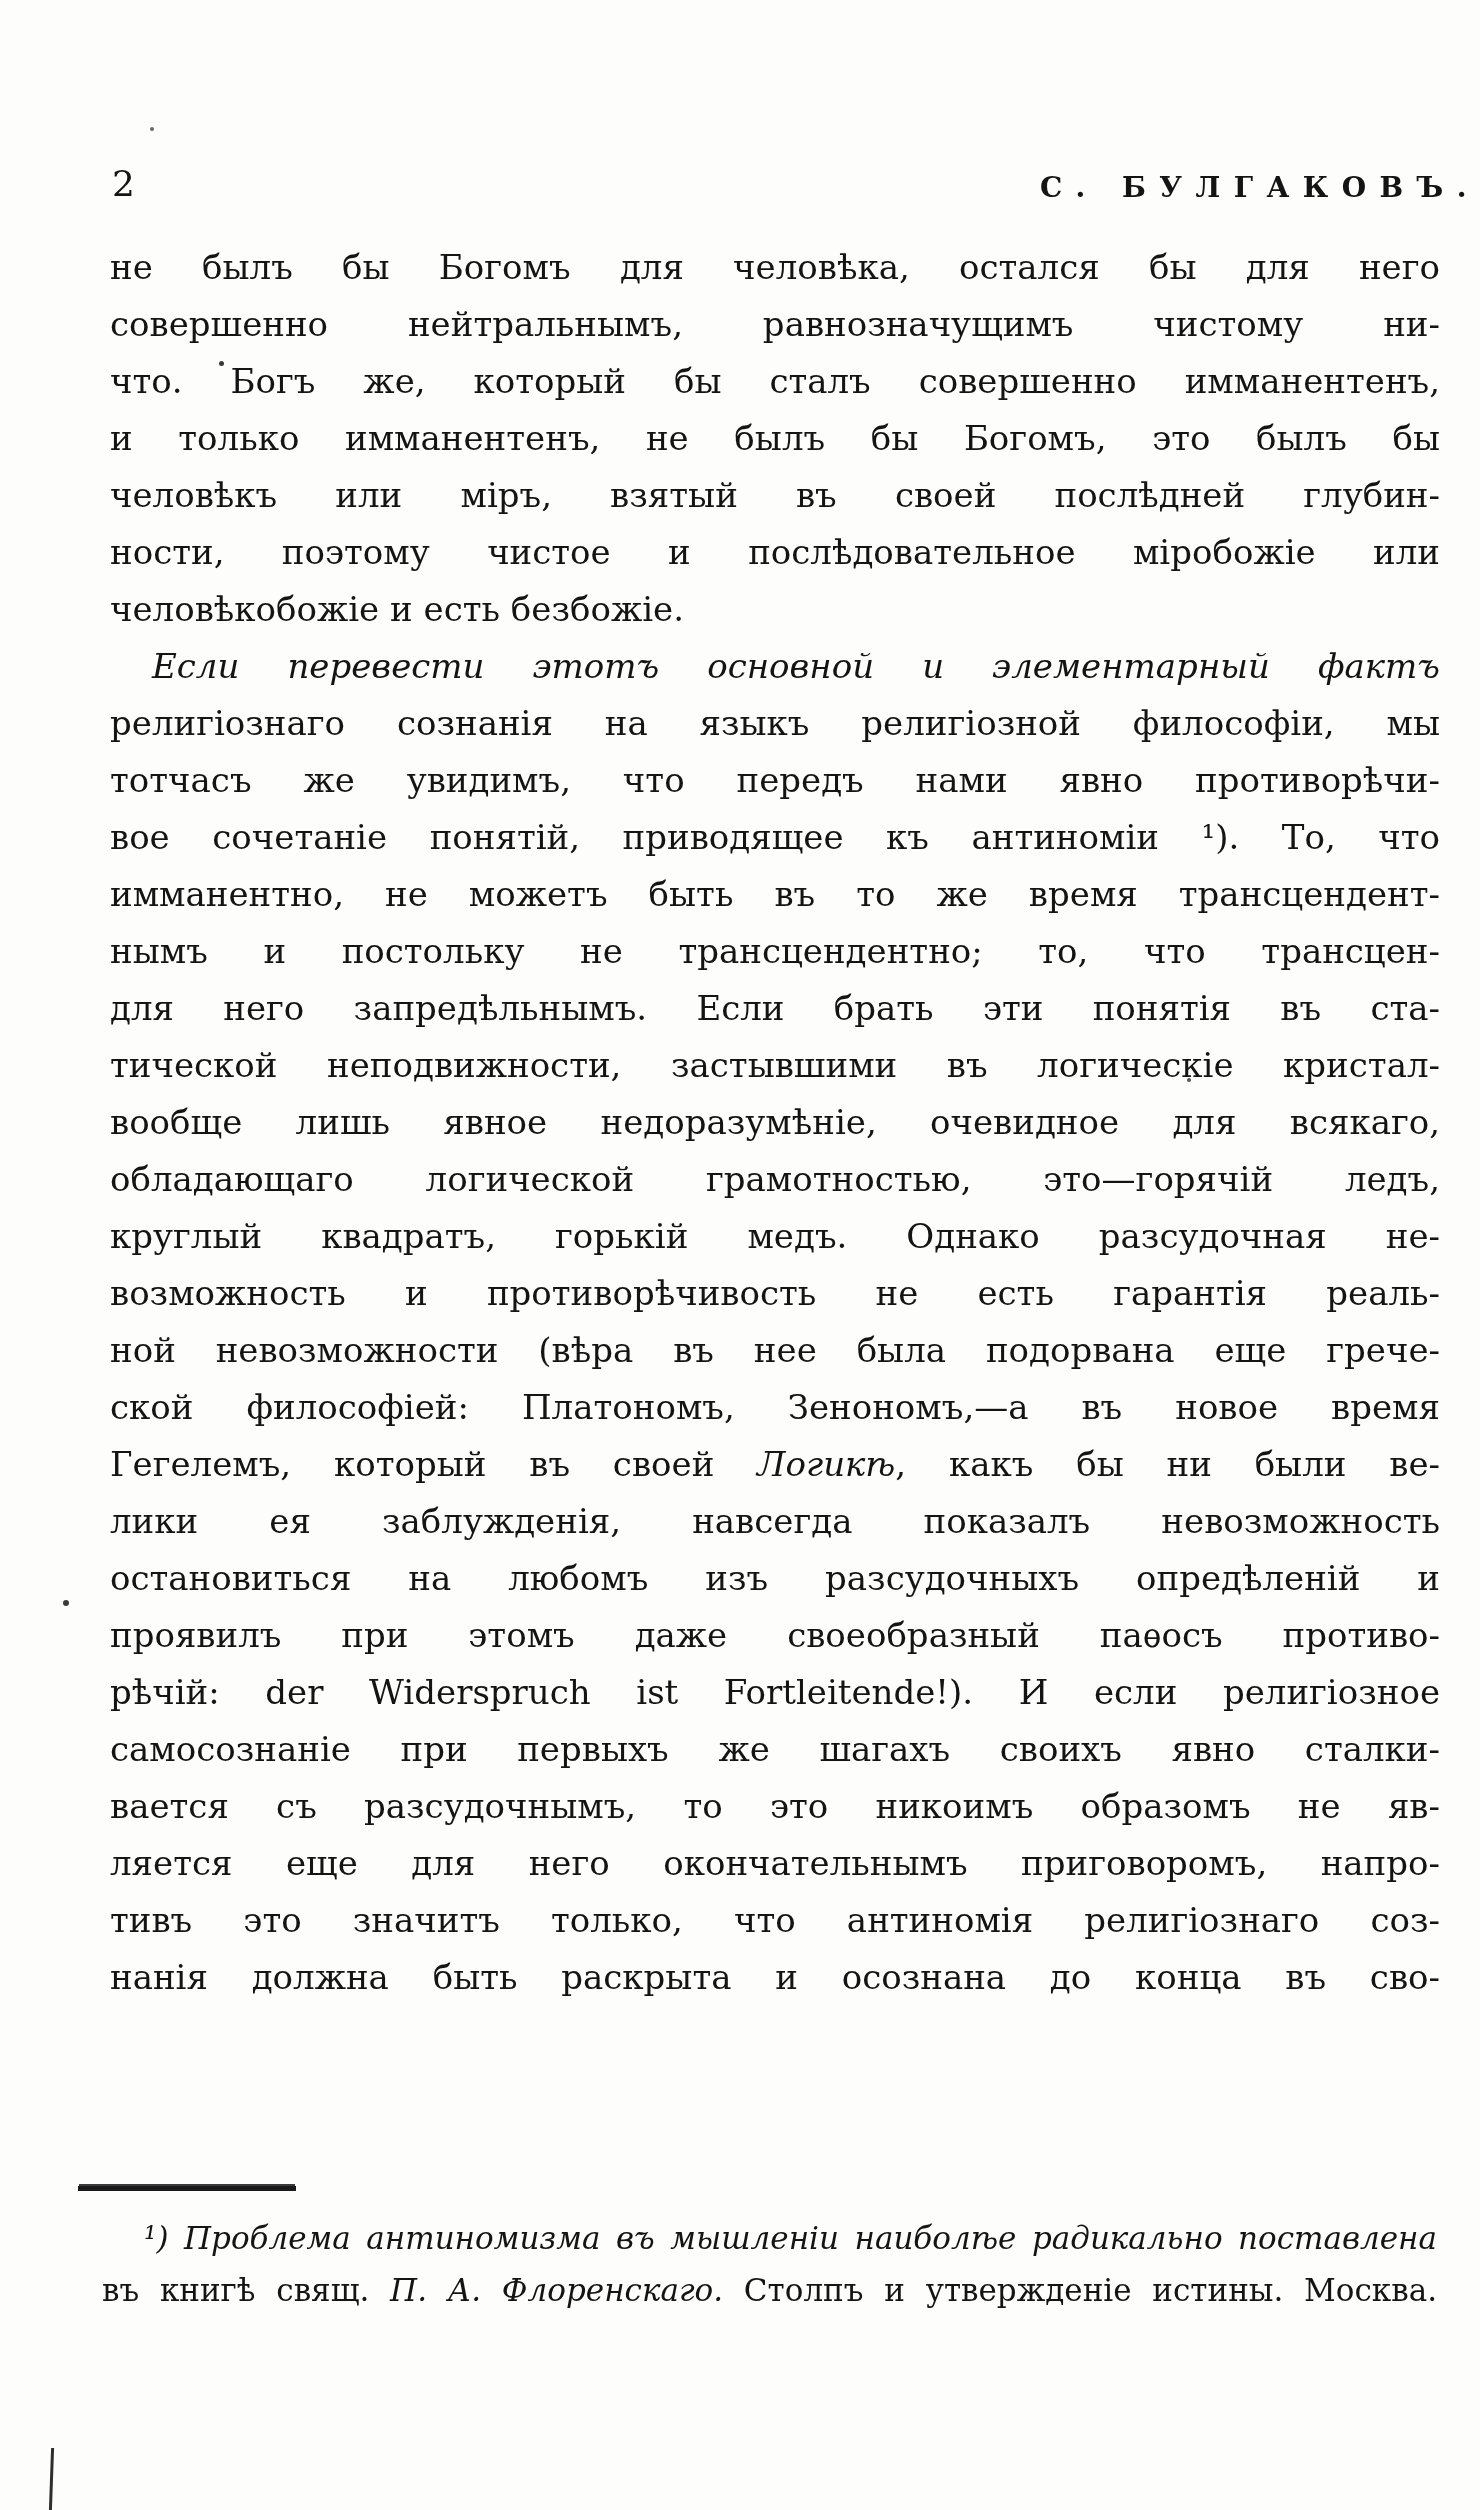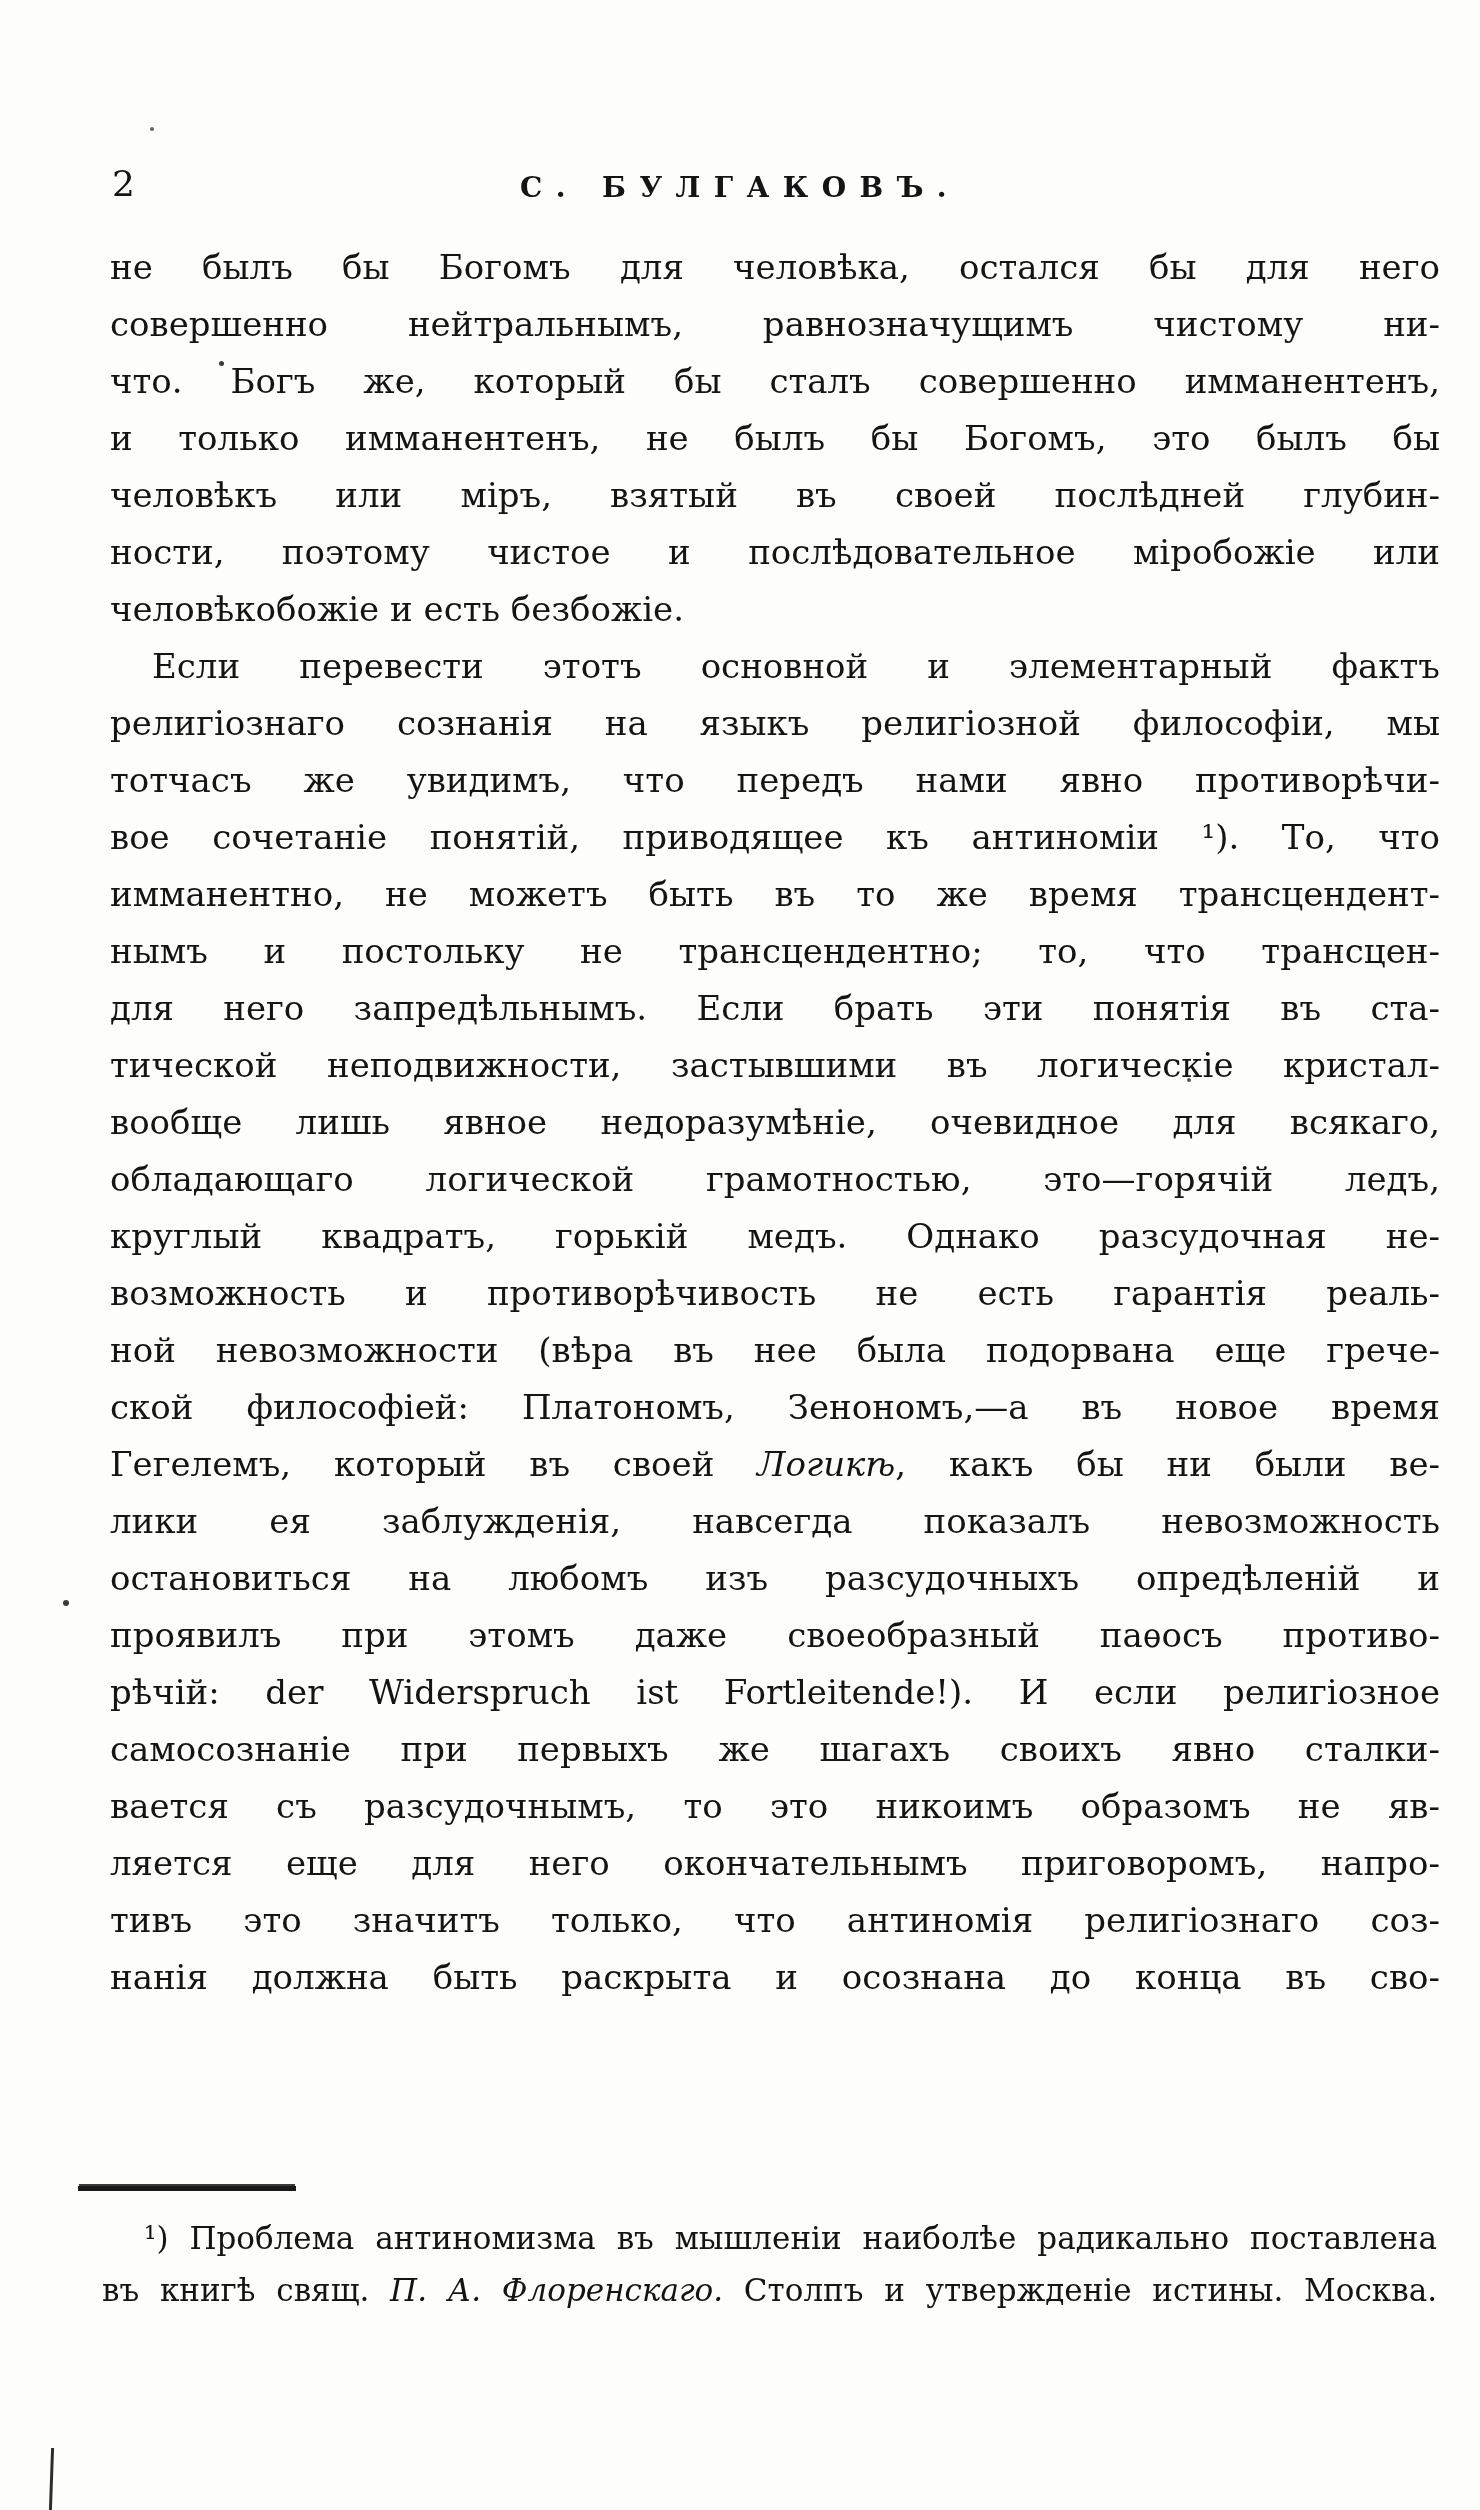--- a/index.html
+++ b/index.html
@@ -12,21 +12,21 @@
     overflow:hidden;
   }
   .page-number{
     position:absolute;
     top:162px;left:112px;
     font-size:36px;line-height:44px;
   }
   .running-head{
     position:absolute;
     top:170px;left:0;right:0;
-    text-align:center;
+    text-align:right;
     font-size:28px;line-height:36px;
     font-weight:bold;
     letter-spacing:0.48em;
   }
   .body-text{
     position:absolute;
     top:239px;left:110px;width:1330px;
     font-size:34px;line-height:57px;
     text-align:justify;
   }
@@ -36,21 +36,21 @@
     font-size:31px;line-height:52px;
     text-align:justify;
   }
   .line{
     text-align:justify;
     text-align-last:justify;
     height:57px;
   }
   .footnote .line{height:52px;}
   .line.end{text-align-last:left;}
-  .line.indent{text-indent:42px;}
+  .line.indent{text-indent:42px;font-style:italic;}
   .it{font-style:italic;margin-top:39px;}
   .rule{
     position:absolute;
     top:2186px;left:78px;
     width:218px;height:5px;
     background:#1a1a1a;
     box-shadow:0 -3px 0 -1px #3a3a3a;
   }
   .speck{
     position:absolute;

